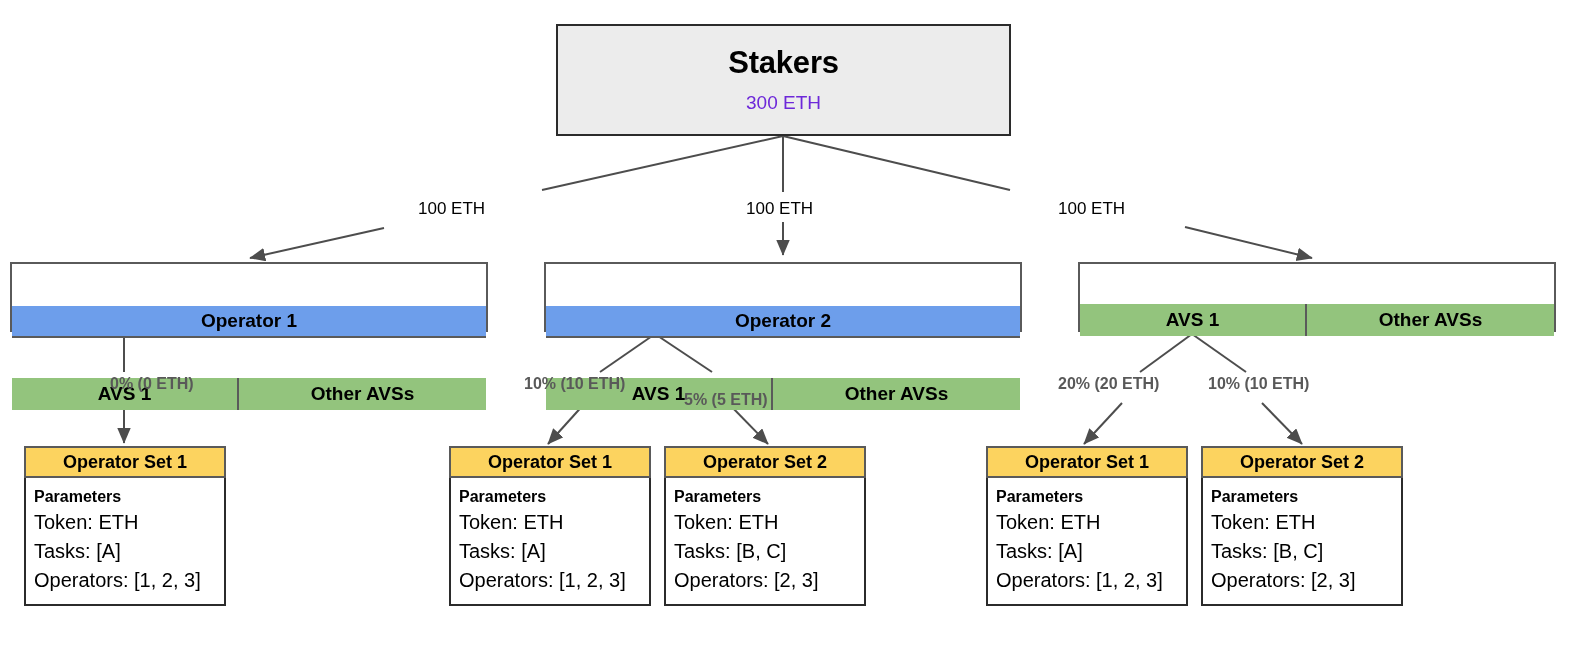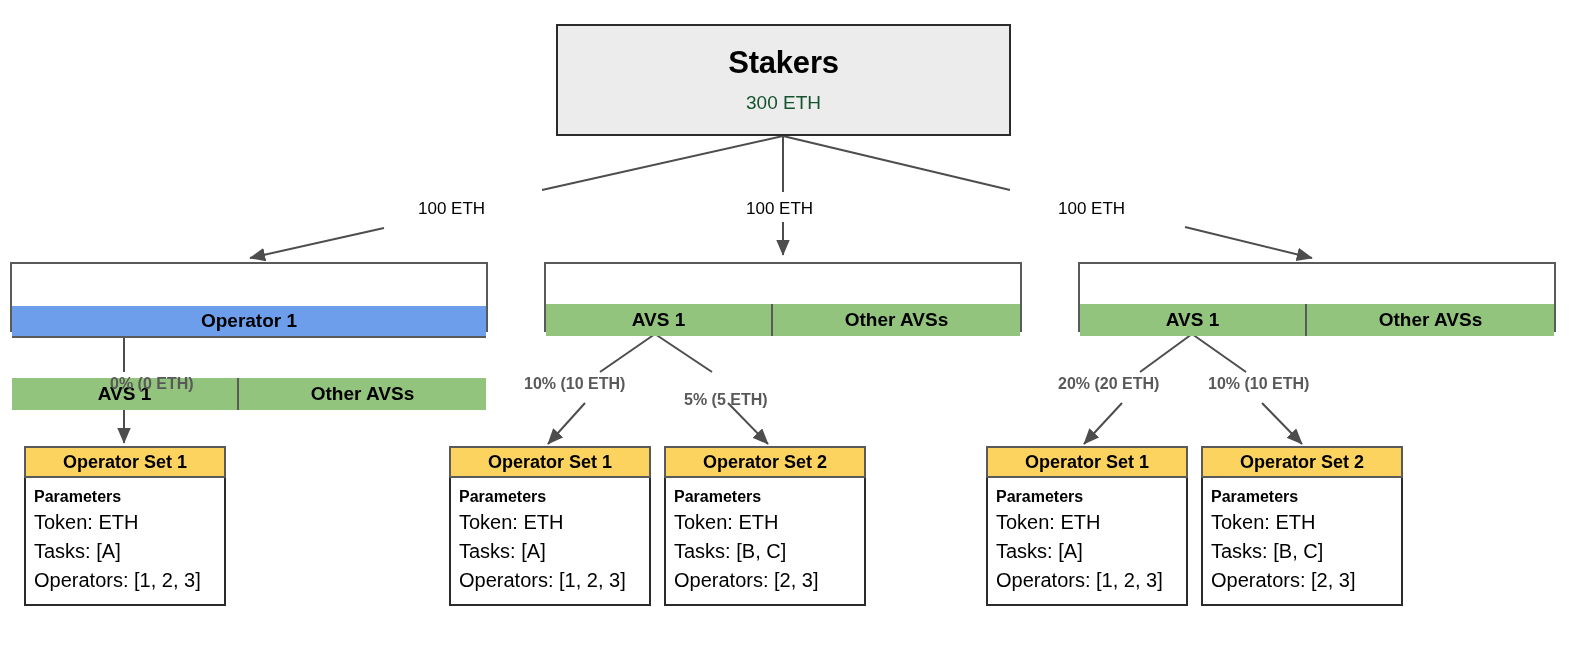--- a/index.html
+++ b/index.html
@@ -42,21 +42,21 @@
   }
   .stakers-title {
     font-size: 31px;
     font-weight: bold;
     color: #000000;
     line-height: 1.1;
     letter-spacing: -0.2px;
   }
   .stakers-sub {
     font-size: 19px;
-    color: #14532d;
+    color: #6d28d9;
     margin-top: 5px;
     line-height: 1.1;
   }
 
   
   .operator {
     position: absolute;
     box-sizing: border-box;
     border: 2px solid #5a5a5a;
     background: #ffffff;
@@ -209,20 +209,21 @@
 
   <div class="operator" style="left:10px; top:262px; width:478px; height:70px;">
     <div class="operator-header">Operator 1</div>
     <div class="operator-avs-row">
       <div class="avs-cell first" style="width:227px;">AVS 1</div>
       <div class="avs-cell" style="flex:1;">Other AVSs</div>
     </div>
   </div>
 
   <div class="operator" style="left:544px; top:262px; width:478px; height:70px;">
+    <div class="operator-header">Operator 2</div>
     <div class="operator-avs-row">
       <div class="avs-cell first" style="width:227px;">AVS 1</div>
       <div class="avs-cell" style="flex:1;">Other AVSs</div>
     </div>
   </div>
 
   <div class="operator" style="left:1078px; top:262px; width:478px; height:70px;">
     <div class="operator-avs-row">
       <div class="avs-cell first" style="width:227px;">AVS 1</div>
       <div class="avs-cell" style="flex:1;">Other AVSs</div>

